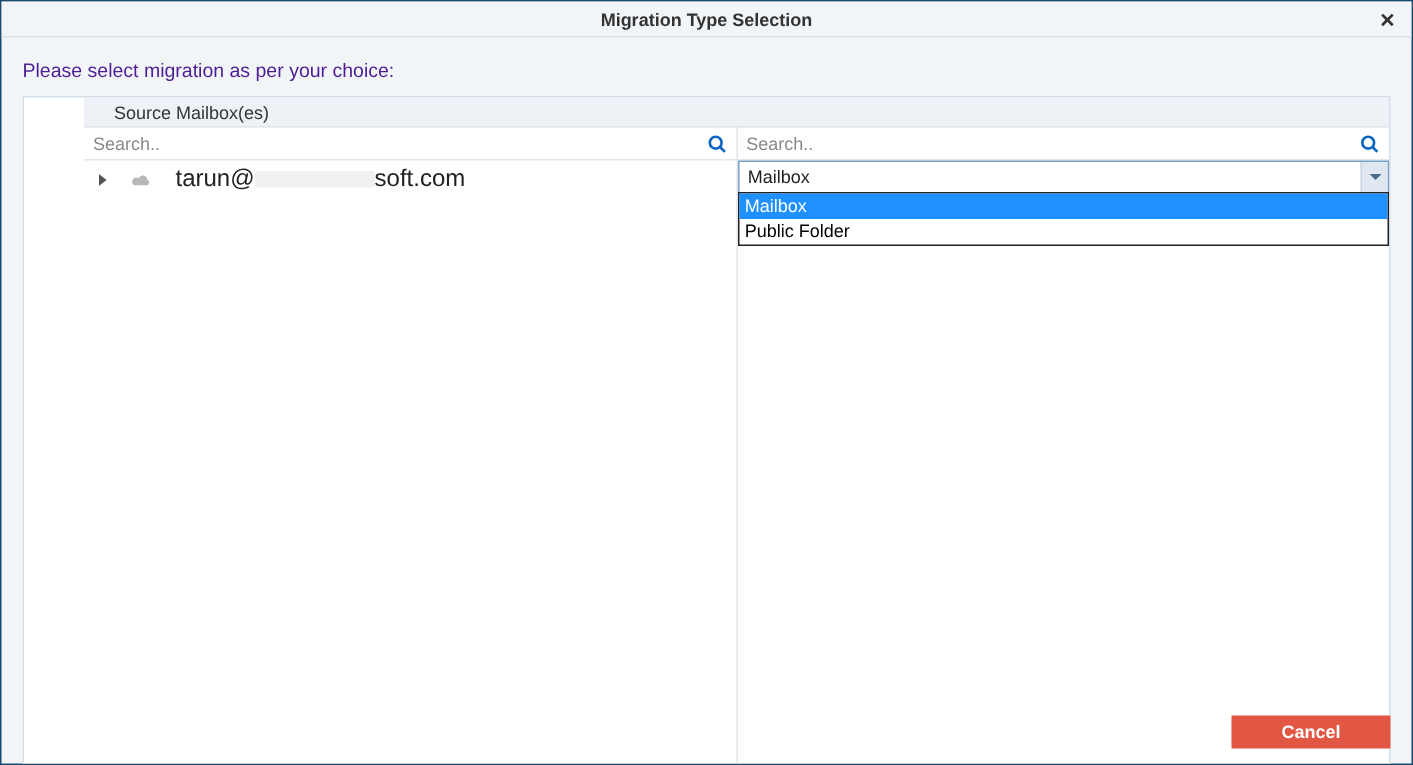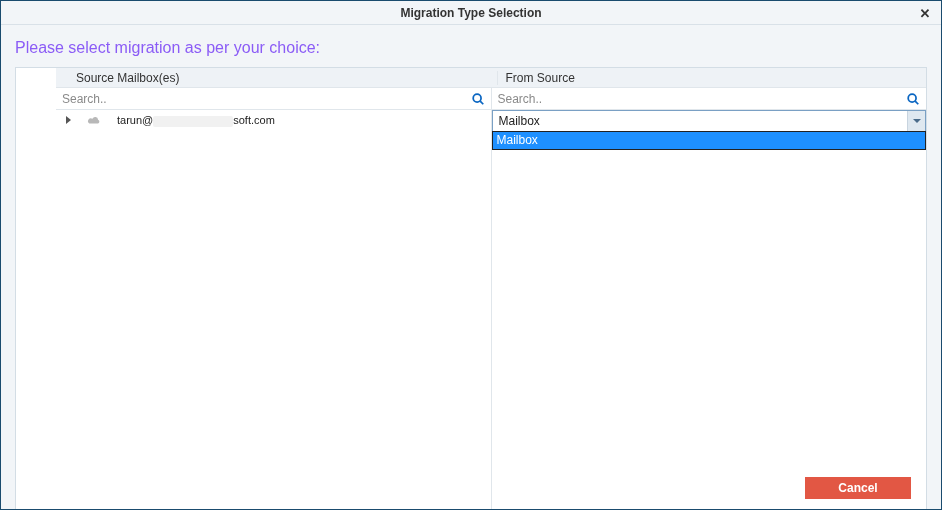--- a/index.html
+++ b/index.html
@@ -34,22 +34,22 @@
     width:32px; height:24px;
     display:flex; align-items:center; justify-content:center;
     cursor:pointer;
     font-size:13px;
     color:#333;
   }
 
   
   .instruction {
     padding:14px 14px 10px 14px;
-    font-size:16px;
-    color:#8b5cf6;
+    font-size:13px;
+    color:#4c1d95;
   }
 
   
   .content {
     margin:0 14px;
     border:1px solid #d3dde5;
     background:#fff;
     height:488px;
     position:relative;
     display:flex;
@@ -109,21 +109,21 @@
     position:relative;
   }
   .body-cell + .body-cell { border-left:1px solid #e0e6eb; }
 
   
   .tree-row {
     display:flex;
     align-items:center;
     gap:16px;
     padding:4px 6px 4px 10px;
-    font-size:11px;
+    font-size:16px;
     color:#222;
   }
   .tree-caret {
     width:0;height:0;
     border-top:4px solid transparent;
     border-bottom:4px solid transparent;
     border-left:5px solid #555;
   }
   .cloud-icon { width:14px; height:12px; color:#b8b8b8; }
   .cloud-icon svg { width:14px; height:12px; display:block; }
@@ -178,21 +178,21 @@
     line-height:15px;
   }
   .drop-item.selected {
     background:#1e90ff;
     color:#fff;
   }
 
   
   .footer {
     position:absolute;
-    bottom:10px; right:30px;
+    bottom:10px; right:14px;
     display:flex;
     gap:8px;
   }
   .btn {
     width:106px; height:22px;
     border:none;
     font-size:12px;
     font-weight:600;
     color:#fff;
     cursor:pointer;
@@ -214,21 +214,20 @@
   <div class="close-btn">
     <span>✕</span>
   </div>
 </div>
 
 <div class="instruction">Please select migration as per your choice:</div>
 
 <div class="content">
   <div class="columns-header">
     <div class="col">Source Mailbox(es)</div>
-    <div class="col">From Source</div>
   </div>
 
   <div class="search-row">
     <div class="search-cell">
       <input class="search-input" placeholder="Search.." style="">
       <span class="search-icon">
         <svg viewBox="0 0 16 16" fill="none" stroke="currentColor" stroke-width="2">
           <circle cx="7" cy="7" r="4.5"></circle>
           <line x1="10.5" y1="10.5" x2="14" y2="14"></line>
         </svg>
@@ -262,20 +261,21 @@
     </div>
 
     <div class="body-cell">
       <div class="drop-wrapper">
         <span class="drop-value">Mailbox</span>
         <div class="drop-btn">
           <span class="caret"></span>
         </div>
         <div class="drop-list">
           <div class="drop-item selected">Mailbox</div>
+          <div class="drop-item">Public Folder</div>
         </div>
       </div>
     </div>
   </div>
 </div>
 
 <div class="footer">
   <button class="btn btn-cancel">Cancel</button>
 </div>
 

